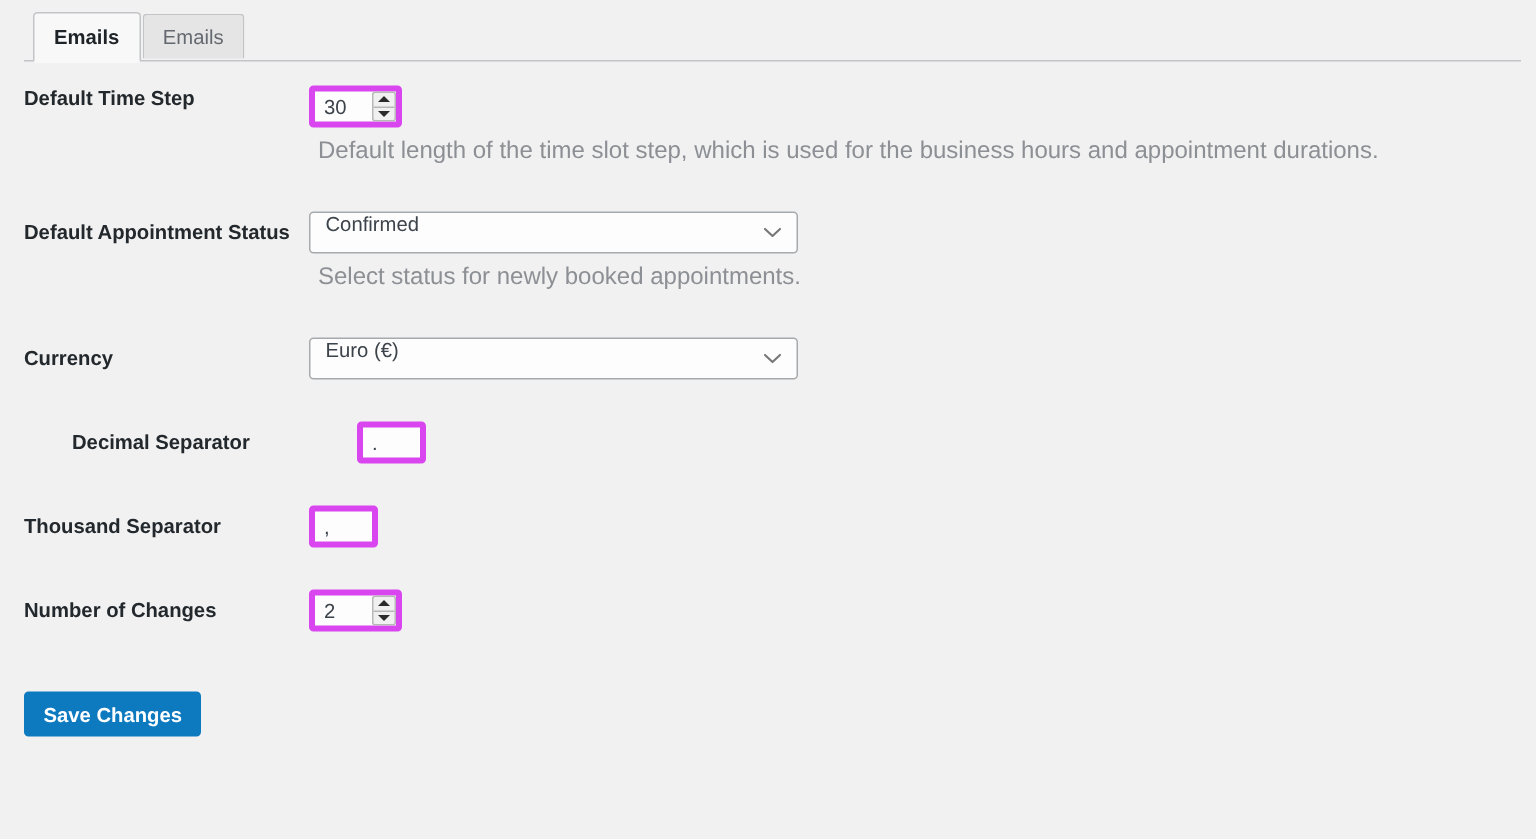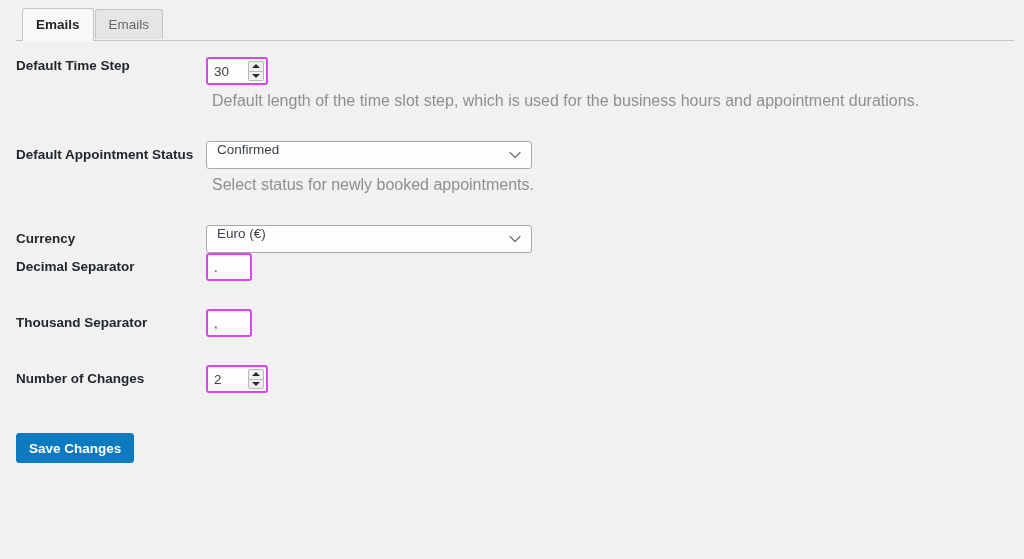--- a/index.html
+++ b/index.html
@@ -113,21 +113,21 @@
 
   
   .text-input {
     box-sizing: border-box;
     height: 28px;
     padding: 2px 6px;
     font-family: "Liberation Sans", sans-serif;
     font-size: 13.5px;
     color: #3c434a;
     background: #fdfdfd;
-    border: 2px solid #d946ef;
+    border: 4px solid #d946ef;
     border-radius: 3px;
     outline: none;
   }
   .text-input.tiny {
     width: 46px;
   }
   .num-wrap {
     position: relative;
     display: inline-block;
   }
@@ -284,21 +284,21 @@
             <svg width="12" height="8" viewBox="0 0 12 8" aria-hidden="true">
               <path d="M1 1.6 L6 6.4 L11 1.6" fill="none" stroke="#777777" stroke-width="1.4" stroke-linecap="round" stroke-linejoin="round"></path>
             </svg>
           </span>
         </span>
       </div>
     </div>
   </div>
 
 
-  <div style="">
+  <div style="margin-top:28px;padding-left:32px;">
     <div class="field-row">
       <div class="field-label" style="padding-top:5px;">Decimal Separator</div>
       <div class="field-control">
         <input class="text-input tiny" type="text" value="." style="">
       </div>
     </div>
   </div>
 
   <div style="margin-top:28px;">
     <div class="field-row">

